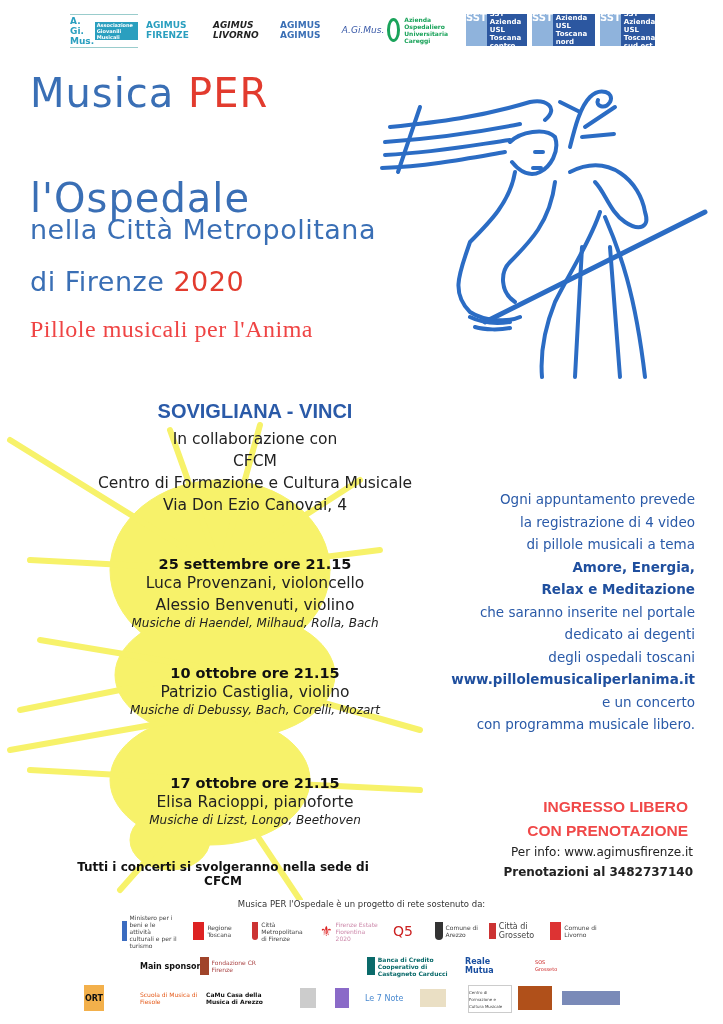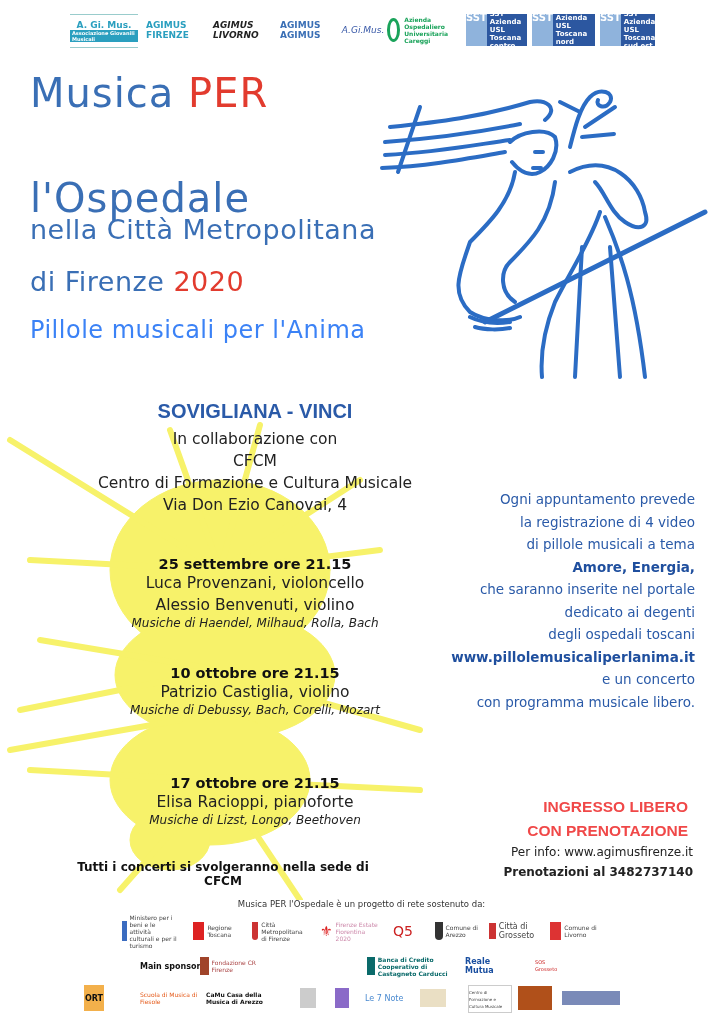--- a/index.html
+++ b/index.html
@@ -8,21 +8,21 @@
   
   .logo { position:absolute; top:14px; height:32px; display:flex; align-items:center; justify-content:center; font-size:9px; line-height:10px; }
   .logo-agimus { color:#2a9fbf; font-weight:bold; }
   .logo-sst { background:#2c57a0; color:#fff; font-weight:bold; font-size:7px; line-height:8px; }
   .logo-sst .left { width:28px; height:32px; background:#8fb3dc; display:flex; align-items:flex-start; justify-content:center; color:#fff; font-size:10px; }
   .logo-sst .right { padding:2px 3px; }
 
   
   .title-line { position:absolute; left:30px; font-family:"DejaVu Sans", sans-serif; color:#3a6fb5; letter-spacing:1px; white-space:nowrap; }
   .red { color:#e23b2e; }
-  .pink { color:#3b82f6; }
+  .pink { color:#ef4444;font-family:Liberation Serif, serif; }
 
   
   .center-col { position:absolute; left:90px; width:330px; text-align:center; }
   .venue-title { font-family:"Liberation Sans", sans-serif; font-weight:bold; color:#2a5aa8; font-size:20px; }
   .line { font-size:15.5px; color:#222; line-height:22px; }
   .date { font-weight:bold; font-size:14.5px; color:#111; }
   .musiche { font-style:italic; font-size:12px; color:#222; }
 
   .right-col { position:absolute; right:28px; width:270px; text-align:right; color:#2a5aa8; font-size:13.5px; line-height:22.5px; }
   .right-col b { color:#1f4f9e; }
@@ -30,21 +30,21 @@
   .ingresso { position:absolute; right:35px; text-align:right; color:#f04848; font-weight:bold; font-family:"Liberation Sans", sans-serif; font-size:15.5px; line-height:24px; }
   .info { position:absolute; right:30px; text-align:right; font-size:12px; color:#222; }
 
   .sponsor-line { position:absolute; left:0; width:723px; text-align:center; font-size:8.5px; color:#333; }
   .spon { position:absolute; height:26px; display:flex; align-items:center; font-size:6px; color:#444; line-height:7px; }
 </style>
 </head>
 <body>
 
 <div>
-  <div class="logo logo-agimus" style="left:70px;width:68px;border-top:1px solid #9cc;border-bottom:1px solid #9cc;flex-direction:column;">
+  <div class="logo logo-agimus" style="left:70px;width:68px;border-top:1px solid #9cc;border-bottom:1px solid #9cc;flex-direction:row;">
     <span>A. Gi. Mus.</span>
     <span style="font-size:5px;line-height:6px;background:#2a9fbf;color:#fff;padding:0 2px;">Associazione Giovanili Musicali</span>
   </div>
   <div class="logo logo-agimus" style="left:146px;width:62px;">AGIMUS FIRENZE</div>
   <div class="logo" style="left:213px;width:62px;color:#222;font-weight:bold;font-style:italic;">AGIMUS LIVORNO</div>
   <div class="logo logo-agimus" style="left:280px;width:58px;color:#3a6fb5;">AGIMUS AGIMUS</div>
   <div class="logo" style="left:343px;width:40px;color:#3a5aa8;font-style:italic;">A.Gi.Mus.</div>
   <div class="logo" style="left:387px;width:75px;justify-content:flex-start;">
     <span style="display:inline-block;width:18px;height:18px;border:3px solid #1aa35a;border-radius:50%;margin-right:4px;"></span>
     <span style="color:#1aa35a;font-weight:bold;font-size:6px;line-height:7px;">Azienda Ospedaliero Universitaria Careggi</span>
@@ -135,20 +135,21 @@
   <div class="line">Elisa Racioppi, pianoforte</div>
   <div class="musiche">Musiche di Lizst, Longo, Beethoven</div>
 </div>
 <div class="abs" style="left:58px;top:860px;width:330px;text-align:center;font-weight:bold;font-size:12px;">Tutti i concerti si svolgeranno nella sede di CFCM</div>
 
 <div class="right-col" style="top:488px;">
   <div>Ogni appuntamento prevede</div>
   <div>la registrazione di 4 video</div>
   <div>di pillole musicali a tema</div>
   <div><b>Amore, Energia,</b></div>
+  <div><b>Relax e Meditazione</b></div>
   <div>che saranno inserite nel portale</div>
   <div>dedicato ai degenti</div>
   <div>degli ospedali toscani</div>
   <div><b>www.pillolemusicaliperlanima.it</b></div>
   <div>e un concerto</div>
   <div>con programma musicale libero.</div>
 </div>
 
 <div class="ingresso" style="top:795px;">
   <div>INGRESSO LIBERO</div>

